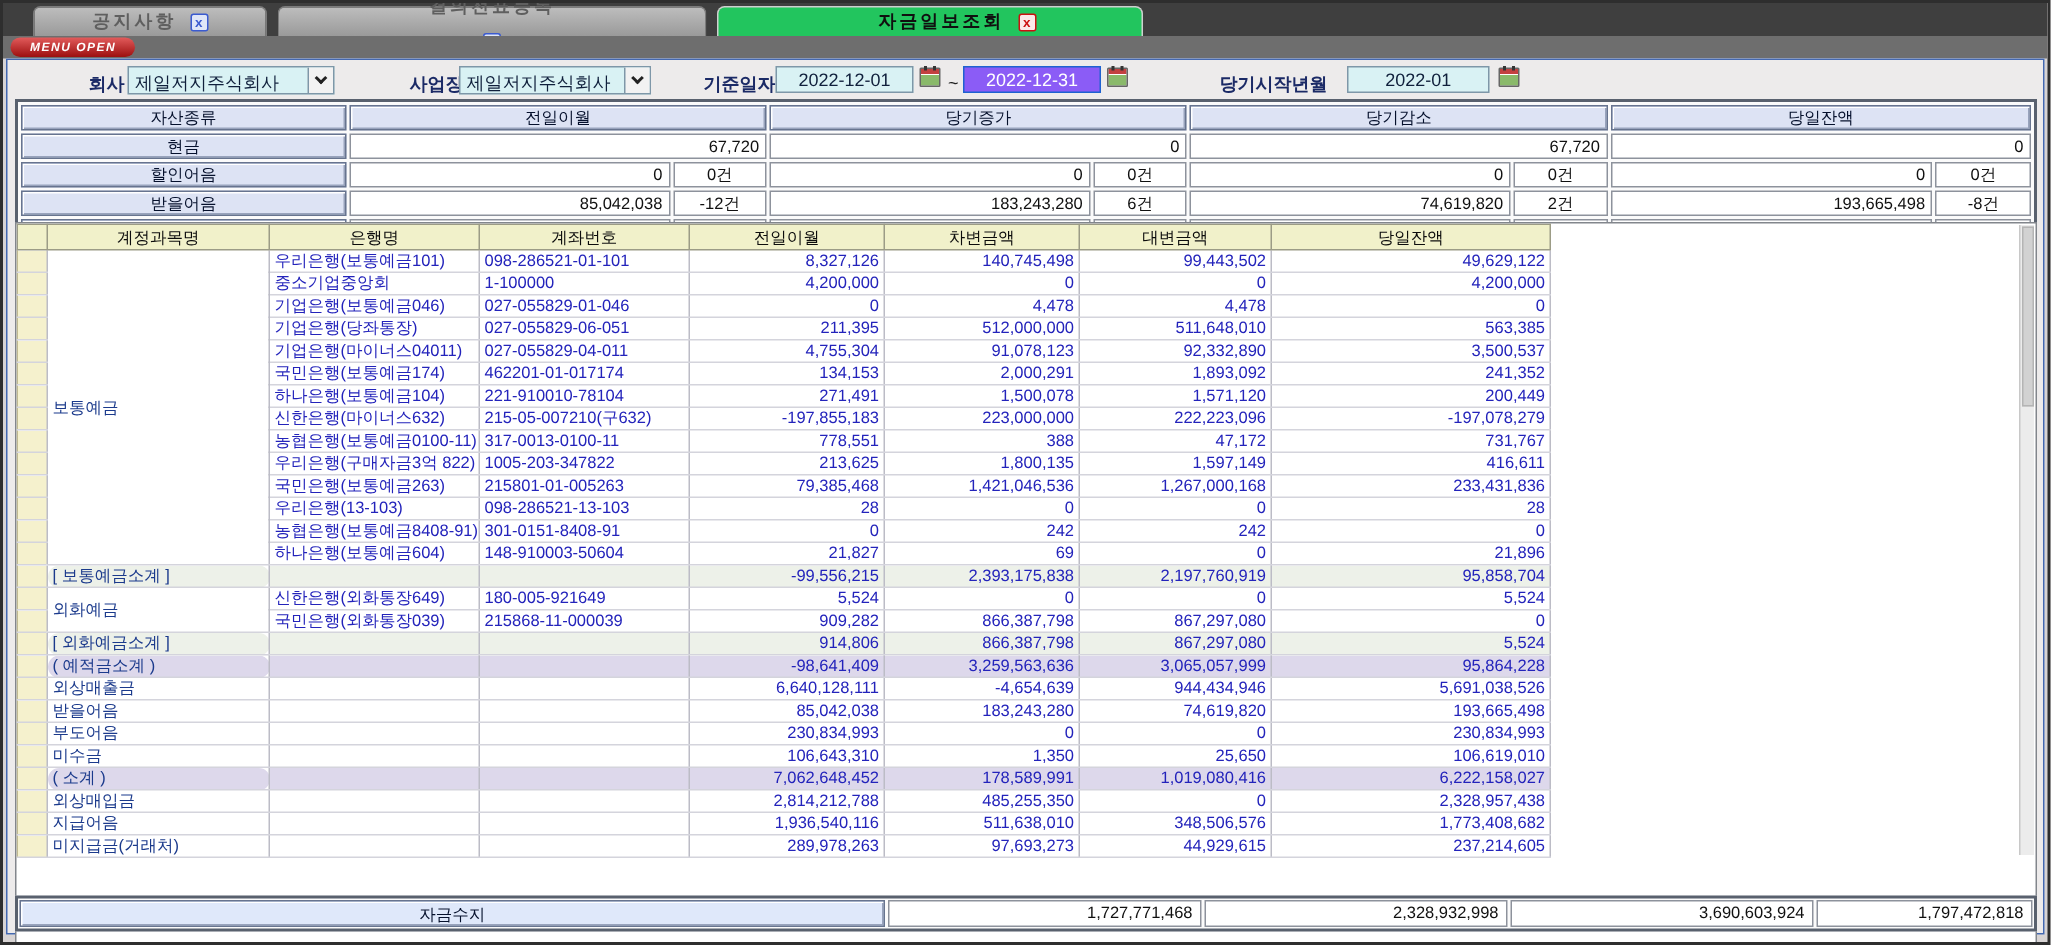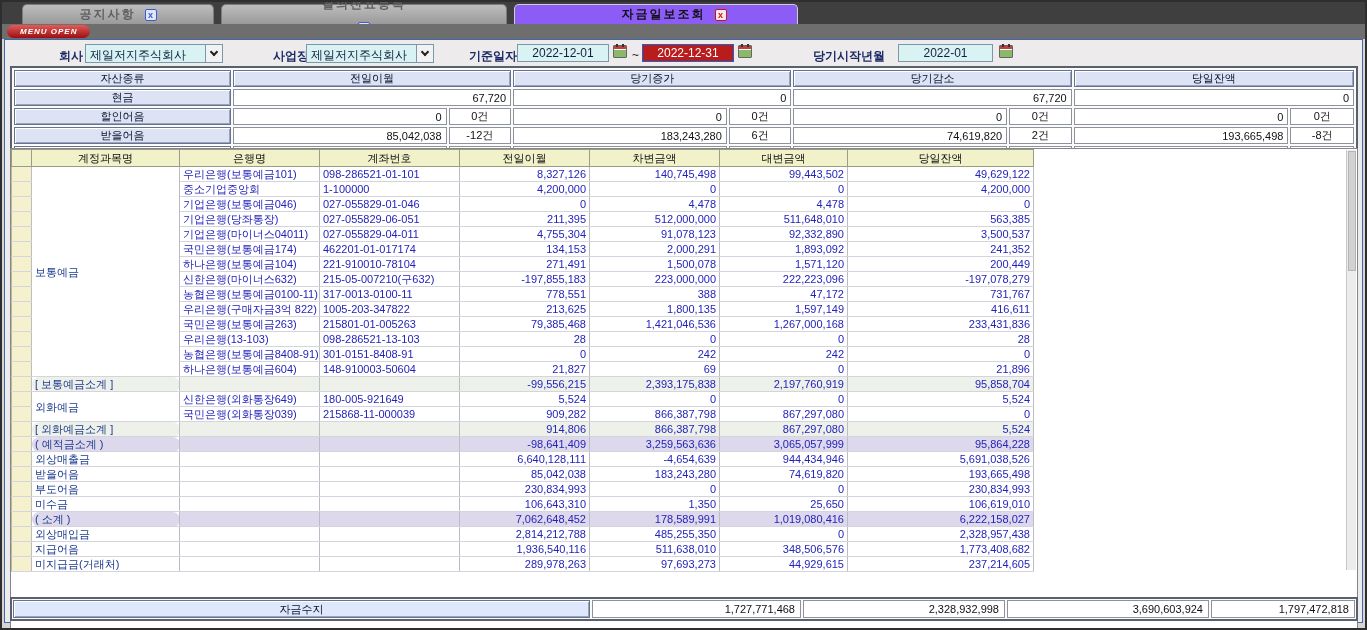--- a/index.html
+++ b/index.html
@@ -7,21 +7,21 @@
   .window{ position:relative; width:1367px; height:630px; background:#d8d4d4;
            border:2px solid #2e2e2e; overflow:hidden; }
 
   
   .tabbar{ position:absolute; left:0; top:0; right:0; height:22px; background:#3f3f3f; }
   .tabs{ position:absolute; left:20px; bottom:0; display:flex; gap:7px; align-items:flex-end; }
   .tab{ height:20px; border-radius:5px 5px 0 0; display:flex; align-items:center;
         justify-content:center; gap:9px; font-size:12px; font-weight:bold; letter-spacing:2px;
         border:1px solid #7c7c7c; border-bottom:none; cursor:default; }
   .tab.inactive{ background:linear-gradient(#bdbdbd,#9a9a9a); color:#5f5f5f; }
-  .tab.active{ background:#8b5cf6; color:#101010; border-color:#cfcfcf;padding-left:36px; }
+  .tab.active{ background:#22c55e; color:#101010; border-color:#cfcfcf;padding-left:36px; }
   .tab-close{ width:12px; height:12px; font-size:9px; line-height:10px; text-align:center;
               border:1px solid; border-radius:2px; font-style:normal; letter-spacing:0; font-weight:bold; }
   .tab.inactive .tab-close{ color:#3b5bd0; border-color:#3b5bd0; background:#dfe6f8; }
   .tab.active .tab-close{ color:#cc1111; border-color:#cc1111; background:#fbe9e9; }
 
   
   .menustrip{ position:absolute; left:0; top:22px; right:0; height:15px; background:#6e6e6e; }
   .menu-open{ position:absolute; left:5px; top:1px; height:13px; padding:0 13px;
               background:linear-gradient(#e25b5b,#9c0f0f); border-radius:8px; color:#fff;
               font-size:8px; font-weight:bold; font-style:italic; letter-spacing:1px;
@@ -36,21 +36,21 @@
   .flabel{ position:absolute; top:8px; font-size:12px; color:#1b2a66; font-weight:bold; white-space:nowrap; }
   .combo{ position:absolute; top:4px; height:19px; background:#d9f2f4; border:1px solid #7e97a8;
           display:flex; align-items:stretch; }
   .combo-val{ flex:1; font-size:12px; color:#10203c; padding:2px 3px 0 4px; white-space:nowrap; overflow:hidden; }
   .combo-arrow{ width:17px; border-left:1px solid #7e97a8; background:#f2f2f2;
                 display:flex; align-items:center; justify-content:center; }
   .combo-arrow::after{ content:""; border:solid #222; border-width:0 2px 2px 0; padding:2px;
                 transform:rotate(45deg); margin-top:-3px; }
   .dinput{ position:absolute; top:4px; height:18px; background:#d9f2f4; border:1px solid #7e97a8;
            font-size:12px; color:#10203c; text-align:center; line-height:16px; }
-  .dinput.sel{ background:#b91c1c; color:#fff; border-color:#1e62d0; }
+  .dinput.sel{ background:#8b5cf6; color:#fff; border-color:#1e62d0; }
   .calbtn{ position:absolute; top:5px; width:15px; height:15px; cursor:pointer; }
   .cal{ display:block; width:14px; height:13px; border:1px solid #666; border-radius:1px;
         background:linear-gradient(#c34040 0 3px,#ffffff 3px 4px,#8ab96a 4px 100%); position:relative; }
   .cal::before,.cal::after{ content:""; position:absolute; top:-2px; width:2px; height:3px; background:#333; }
   .cal::before{ left:2px; } .cal::after{ right:2px; }
   .tilde{ position:absolute; top:8px; font-size:12px; color:#222; }
 
   
   .summary{ position:absolute; left:5px; top:26px; width:1348px; border-collapse:separate;
             border-spacing:2px; background:#fbfbfb; border:2px solid #59616e; table-layout:fixed; }
@@ -91,21 +91,21 @@
   .f-val{ background:#fff; border:1px solid #8d929c; margin:1px; font-size:11px; color:#101010;
           display:flex; align-items:center; justify-content:flex-end; padding-right:5px;padding-left:14px; }
 </style>
 </head>
 <body>
 
 <div class="window">
 
   <div class="tabbar">
     <div class="tabs" id="tabs">
-        <div class="tab inactive" style="width: 192px; margin-top: 30px;">
+        <div class="tab inactive" style="width: 156px; margin-top: 30px;">
           <span>공지사항</span>
           <span class="tab-close">x</span>
         </div>
         <div class="tab inactive" style="width: 286px; flex-direction: column;">
           <span>결의전표등록</span>
           <span class="tab-close">x</span>
         </div>
         <div class="tab active" style="width: 284px;">
           <span>자금일보조회</span>
           <span class="tab-close">x</span>

